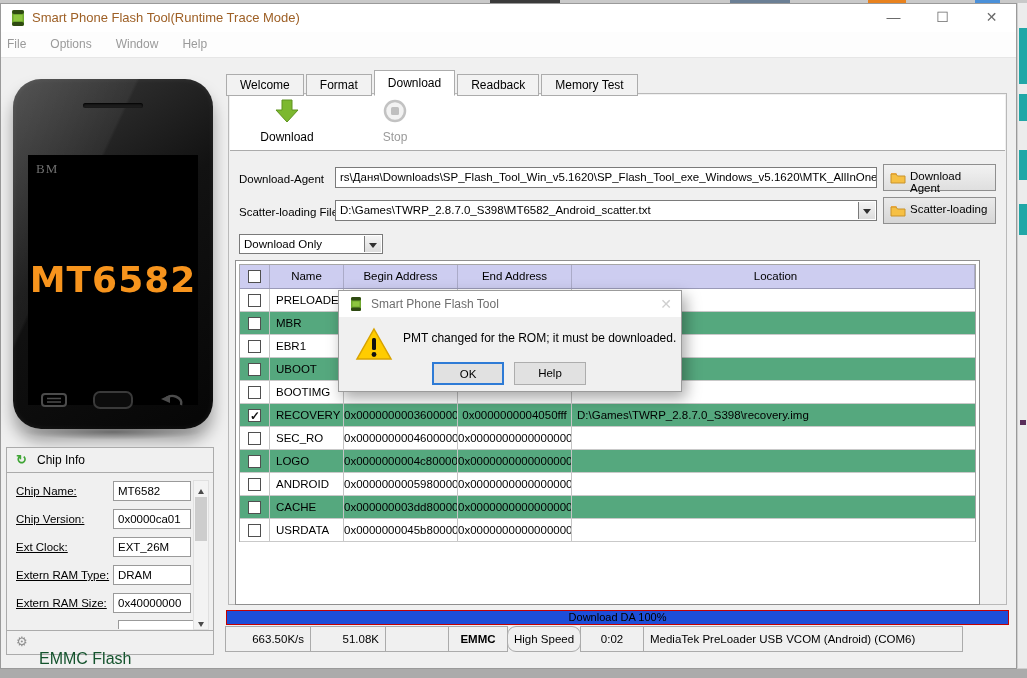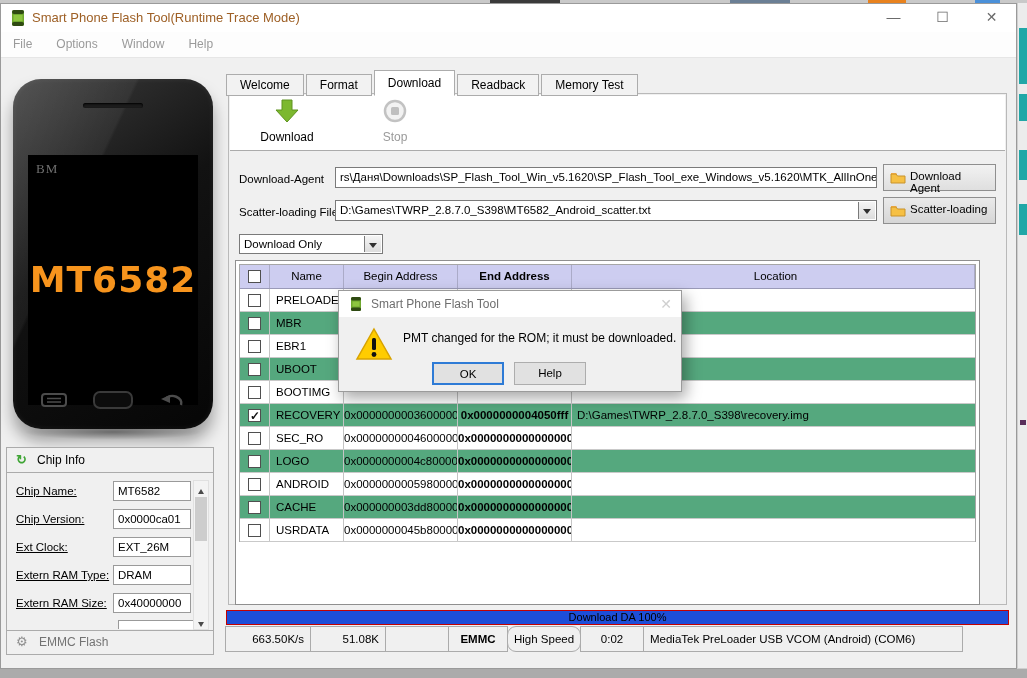--- a/index.html
+++ b/index.html
@@ -15,21 +15,21 @@
   
   #titlebar { position:absolute; left:0; top:0; width:100%; height:28px; background:#FFFFFF; }
   #app-icon { position:absolute; left:9px; top:6px; }
   #title-text { position:absolute; left:31px; top:0; line-height:28px; font-size:13px; color:#9E6026; white-space:nowrap; }
   #win-controls { position:absolute; right:0; top:0; height:28px; display:flex; }
   .win-btn { width:49px; height:28px; text-align:center; line-height:26px; color:#6b6b6b; font-size:14px; }
 
   
   #menubar { position:absolute; left:0; top:28px; width:100%; height:26px; background:#FDFDFD; border-bottom:1px solid #E6E6E6; }
   .menu-item { display:inline-block; padding:0 12px; line-height:25px; font-size:12px; color:#9a9a9a; }
-  .menu-item:first-child { padding-left:12px; }
+  .menu-item:first-child { padding-left:6px; }
 
   
   #phone { position:absolute; left:12px; top:75px; width:200px; height:350px; border-radius:28px; background:linear-gradient(145deg,#3d3d3d 0%,#121212 45%,#060606 100%); box-shadow:0 12px 16px rgba(0,0,0,0.35), inset 0 0 6px rgba(255,255,255,0.08); }
   #phone-gloss { position:absolute; inset:0; border-radius:28px; background:linear-gradient(115deg, rgba(255,255,255,0.12) 0%, rgba(255,255,255,0.05) 34%, rgba(255,255,255,0) 35%); }
   #phone-speaker { position:absolute; left:70px; top:24px; width:60px; height:5px; border-radius:3px; background:#1c1c1c; box-shadow:inset 0 1px 2px #000; }
   #phone-screen { position:absolute; left:15px; top:48px; width:170px; height:250px; background:#000;margin-top:28px; }
   #phone-brand { position:absolute; left:8px; top:6px; color:#6f6f6f; font-family:"Liberation Serif", serif; font-size:13px; letter-spacing:1px; }
   #phone-chip { position:absolute; left:0; right:0; top:104px; text-align:center; color:#F7941D; font-weight:bold; font-size:36px; letter-spacing:1px; font-family:"DejaVu Sans", sans-serif; }
   #phone-nav { position:absolute; left:0; right:0; bottom:16px; display:flex; justify-content:space-between; padding:0 28px; align-items:center; }
   #phone-shadow { position:absolute; left:22px; top:420px; width:180px; height:16px; background:radial-gradient(ellipse at center, rgba(0,0,0,0.35) 0%, rgba(0,0,0,0) 70%); }
@@ -42,21 +42,21 @@
   #chip-fields { position:absolute; left:0; top:32px; width:100%; }
   .chiprow { position:relative; height:28px; }
   .chiplabel { position:absolute; left:9px; top:5px; font-size:11.5px; color:#000; white-space:nowrap;text-decoration:underline; }
   .chipvalue { position:absolute; left:106px; top:1px; width:78px; height:20px; background:#FFF; border:1px solid #9a9a9a; font-size:11.5px; padding:3px 4px; overflow:hidden; white-space:nowrap; }
   #chip-clipped-box { position:absolute; left:111px; top:172px; width:78px; height:9px; background:#FFF; border:1px solid #9a9a9a; border-bottom:none; }
   #chip-scroll { position:absolute; right:4px; top:32px; width:16px; height:150px; background:#F3F3F3; border:1px solid #E0E0E0; }
   .scroll-arrow { position:absolute; left:0; width:14px; height:14px; text-align:center; color:#4a4a4a; font-size:9px; line-height:14px; }
   #chip-scroll-thumb { position:absolute; left:1px; top:16px; width:12px; height:44px; background:#CDCDCD; }
   #chipbox-footer { position:absolute; left:0; bottom:0; width:100%; height:24px; border-top:1px solid #ABABAB; }
   #gear-icon { position:absolute; left:9px; top:3px; color:#8f8f8f; font-size:13px; }
-  #chipbox-footer .txt { position:absolute; left:32px; top:0; line-height:23px; font-size:12px; color:#737373; }
+  #chipbox-footer .txt { position:absolute; left:32px; top:16px; line-height:23px; font-size:16px; color:#14532d; }
 
   
   #tabbar { position:absolute; left:225px; top:66px; height:24px; z-index:2; }
   .tab { position:relative; display:inline-block; height:22px; line-height:21px; padding:0 13px; background:#F2F2F2; border:1px solid #ACACAC; margin-right:2px; font-size:12px; vertical-align:bottom; }
   .tab.active { background:#FFF; height:26px; line-height:24px; border-bottom:1px solid #FFF; z-index:3; }
 
   
   #tabpage { position:absolute; left:227px; top:89px; width:779px; height:512px; background:#F0F0F0; border:1px solid #B9B9B9; }
   #toolbar { position:absolute; left:1px; top:1px; width:775px; height:56px; background:#FFF; border-bottom:1px solid #ABABAB; }
   .toolbtn { position:absolute; top:4px; width:90px; text-align:center; }
@@ -76,21 +76,21 @@
   #grid { position:absolute; left:3px; top:3px; width:737px; border:1px solid #A6A6A6; border-bottom:none; }
   .trow { display:flex; height:23px; border-bottom:1px solid #C9C9C9; background:#FFF; }
   .trow.header { height:24px; background:#CDCDF0; border-bottom:1px solid #9a9ab8;justify-content:flex-end; }
   .trow.green { background:#55A87E; }
   .tcell { border-right:1px solid #C4C4C4; font-size:11.5px; line-height:22px; overflow:hidden; white-space:nowrap; }
   .trow.header .tcell { border-right:1px solid #ABABC8; text-align:center; line-height:23px; }
   .ccheck { width:30px; display:flex; align-items:center; justify-content:center; }
   .cname { width:74px; padding-left:6px; }
   .trow.header .cname { padding-left:0; }
   .cbegin { width:114px; text-align:left; }
-  .cend { width:114px; text-align:center;font-weight:bold; }
+  .cend { width:114px; text-align:center; }
   .cloc { flex:1; padding-left:5px; border-right:none; }
   .cb { width:13px; height:13px; background:#FFF; border:1px solid #4f4f4f; position:relative; display:inline-block; }
   .cb .tick { position:absolute; left:1px; top:-5px; font-size:12px; font-weight:bold; color:#111; }
 
   
   #dialog { position:absolute; left:337px; top:286px; width:344px; height:102px; background:#F0F0F0; border:1px solid #9b9b9b; box-shadow:4px 6px 14px rgba(0,0,0,0.35); z-index:10; }
   #dialog-title { position:absolute; left:0; top:0; width:100%; height:26px; background:#FFF; }
   #dialog-title .txt { position:absolute; left:32px; top:0; line-height:26px; font-size:12px; color:#6e6e6e; }
   #dialog-icon { position:absolute; left:10px; top:6px; }
   #dialog-close { position:absolute; right:9px; top:0; line-height:26px; color:#cfcfcf; font-size:14px; }

